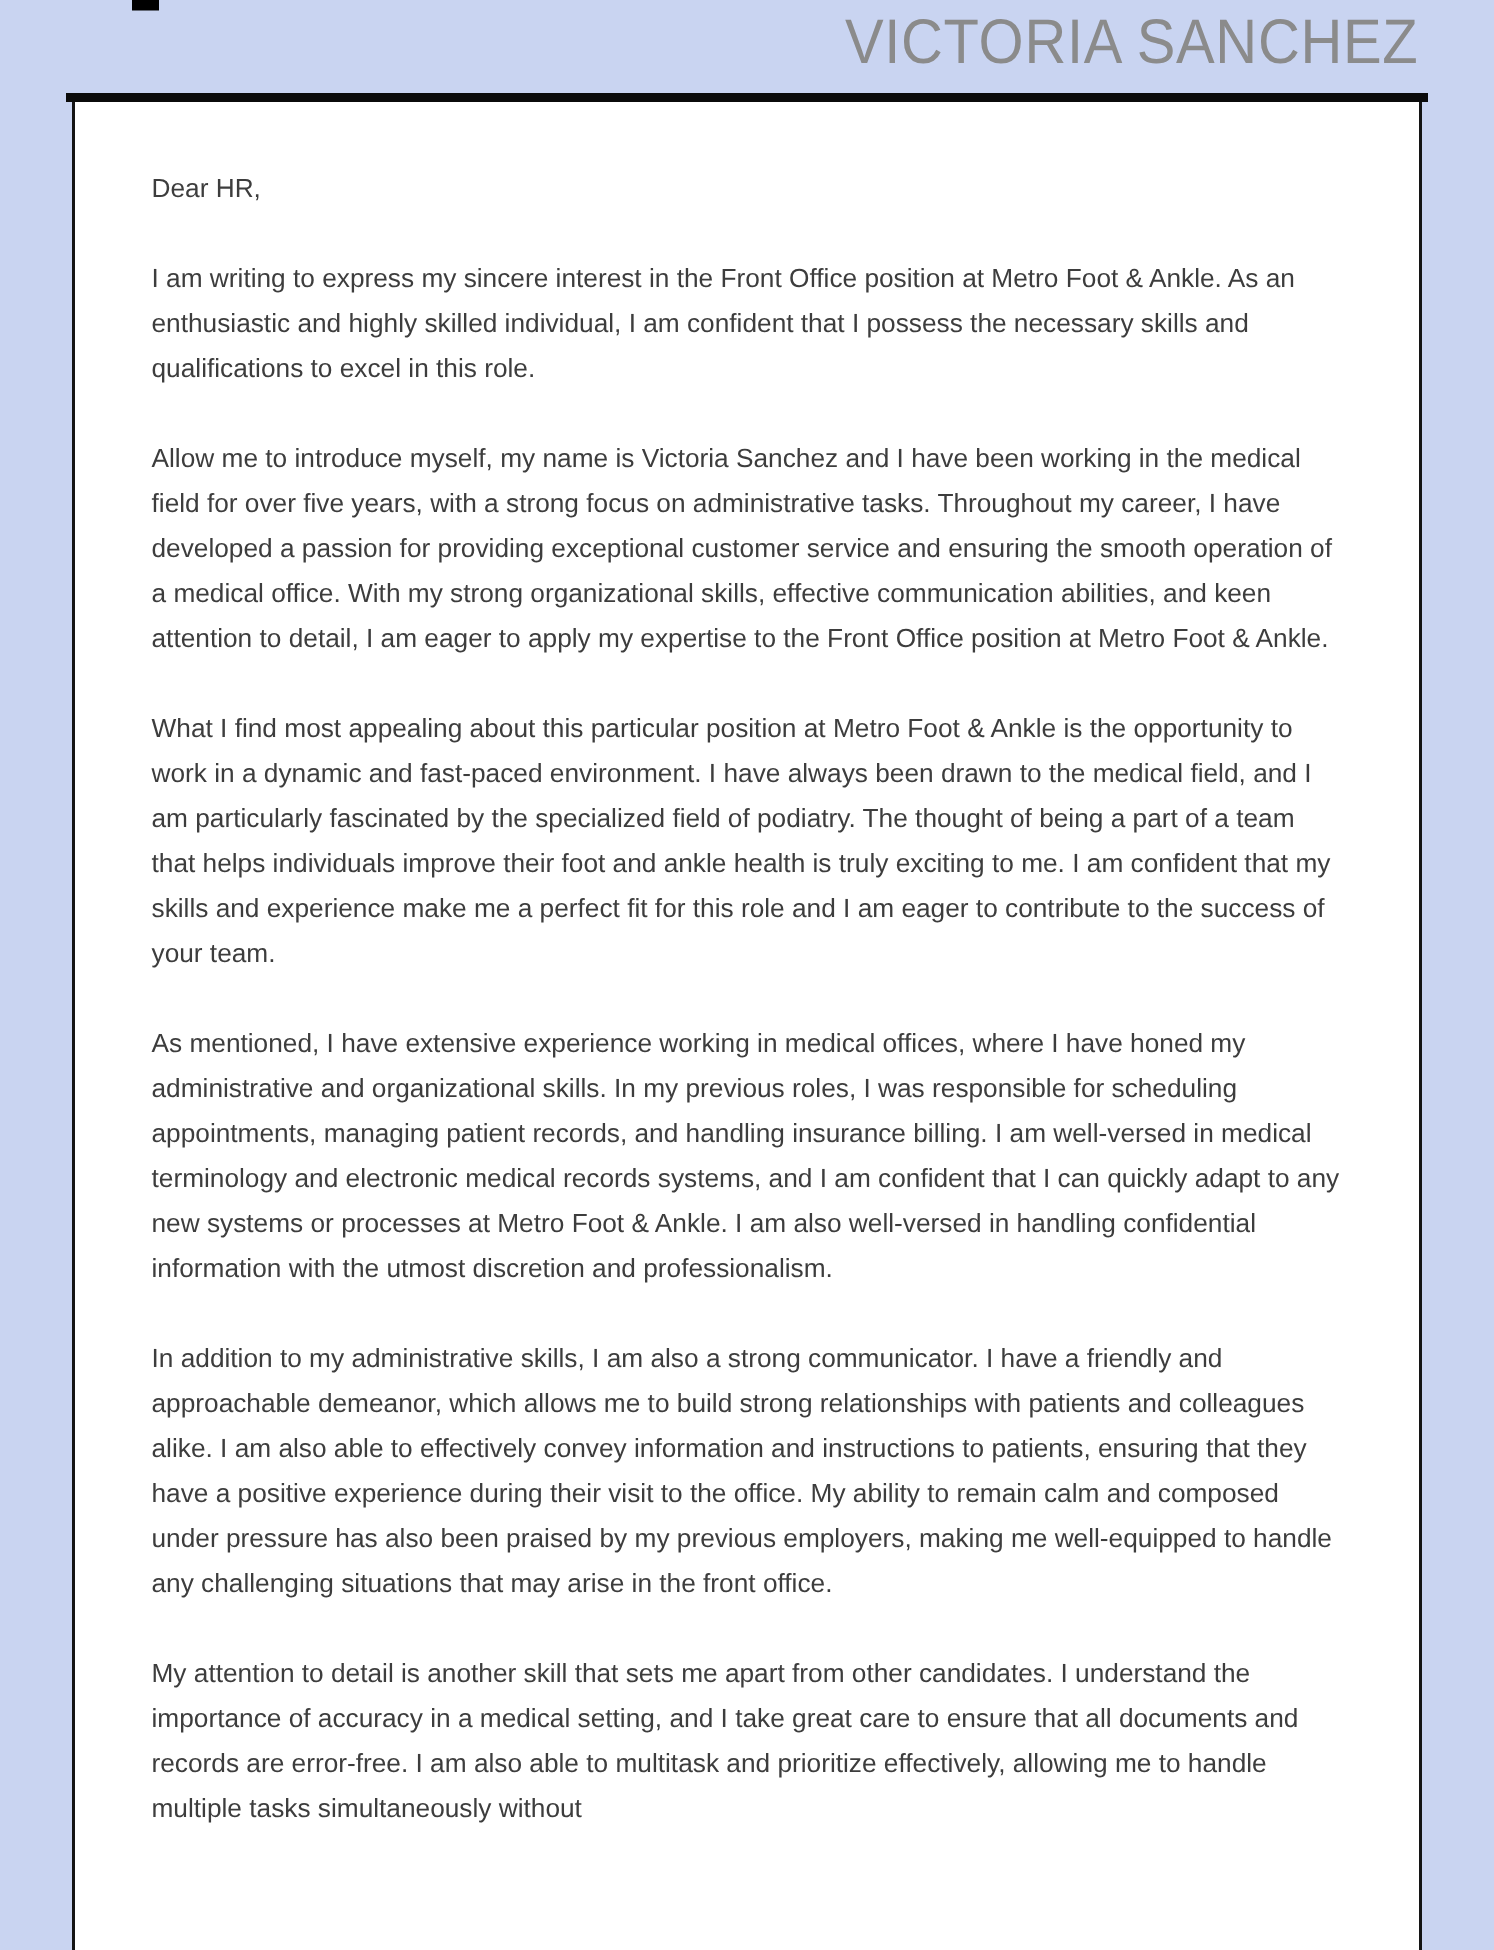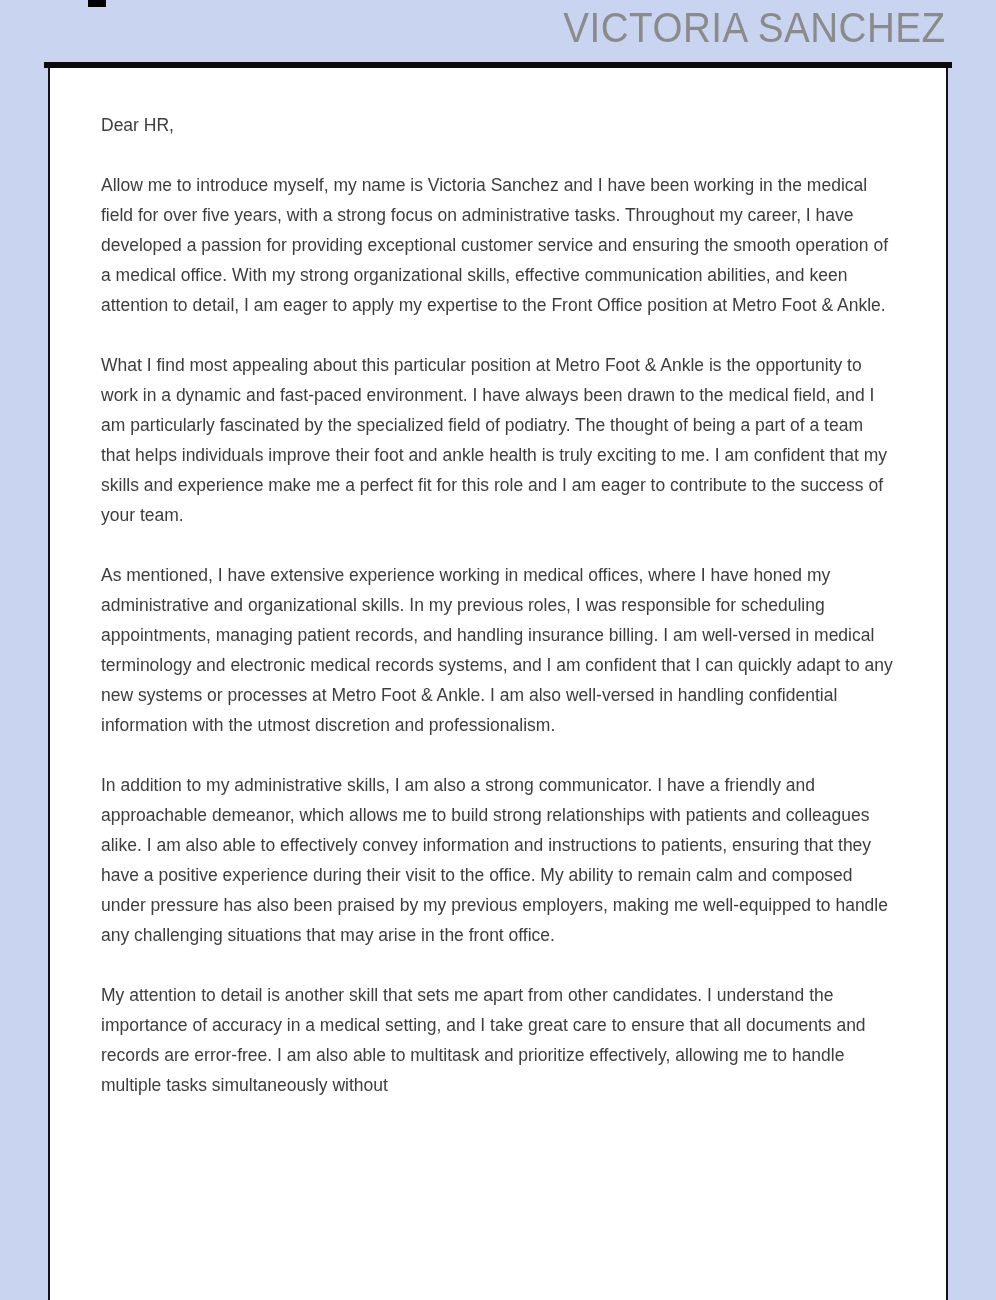--- a/index.html
+++ b/index.html
@@ -75,19 +75,20 @@
 <div class="corner-mark"></div>
 
 <div class="header">
   <h1>VICTORIA SANCHEZ</h1>
 </div>
 
 <div class="divider"></div>
 
 <div class="page">
   <p class="salutation">Dear HR,</p>
+  <p>I am writing to express my sincere interest in the Front Office position at Metro Foot &amp; Ankle. As an enthusiastic and highly skilled individual, I am confident that I possess the necessary skills and qualifications to excel in this role.</p>
   <p>Allow me to introduce myself, my name is Victoria Sanchez and I have been working in the medical field for over five years, with a strong focus on administrative tasks. Throughout my career, I have developed a passion for providing exceptional customer service and ensuring the smooth operation of a medical office. With my strong organizational skills, effective communication abilities, and keen attention to detail, I am eager to apply my expertise to the Front Office position at Metro Foot &amp; Ankle.</p>
   <p>What I find most appealing about this particular position at Metro Foot &amp; Ankle is the opportunity to work in a dynamic and fast-paced environment. I have always been drawn to the medical field, and I am particularly fascinated by the specialized field of podiatry. The thought of being a part of a team that helps individuals improve their foot and ankle health is truly exciting to me. I am confident that my skills and experience make me a perfect fit for this role and I am eager to contribute to the success of your team.</p>
   <p>As mentioned, I have extensive experience working in medical offices, where I have honed my administrative and organizational skills. In my previous roles, I was responsible for scheduling appointments, managing patient records, and handling insurance billing. I am well-versed in medical terminology and electronic medical records systems, and I am confident that I can quickly adapt to any new systems or processes at Metro Foot &amp; Ankle. I am also well-versed in handling confidential information with the utmost discretion and professionalism.</p>
   <p>In addition to my administrative skills, I am also a strong communicator. I have a friendly and approachable demeanor, which allows me to build strong relationships with patients and colleagues alike. I am also able to effectively convey information and instructions to patients, ensuring that they have a positive experience during their visit to the office. My ability to remain calm and composed under pressure has also been praised by my previous employers, making me well-equipped to handle any challenging situations that may arise in the front office.</p>
   <p>My attention to detail is another skill that sets me apart from other candidates. I understand the importance of accuracy in a medical setting, and I take great care to ensure that all documents and records are error-free. I am also able to multitask and prioritize effectively, allowing me to handle multiple tasks simultaneously without</p>
   <div class="watermark">Lazyapply.com</div>
 </div>
 
 </body></html>

